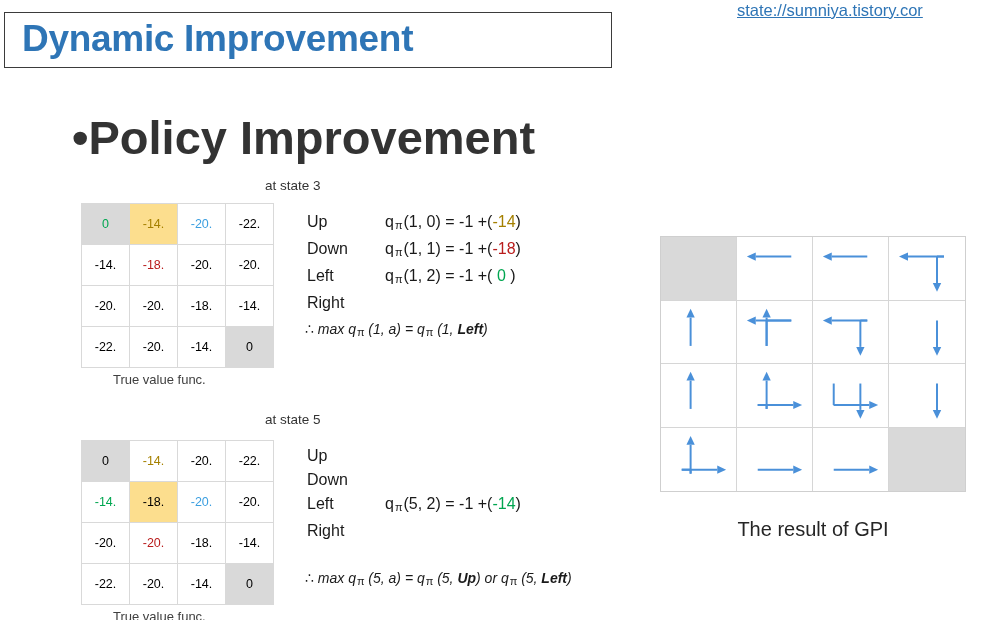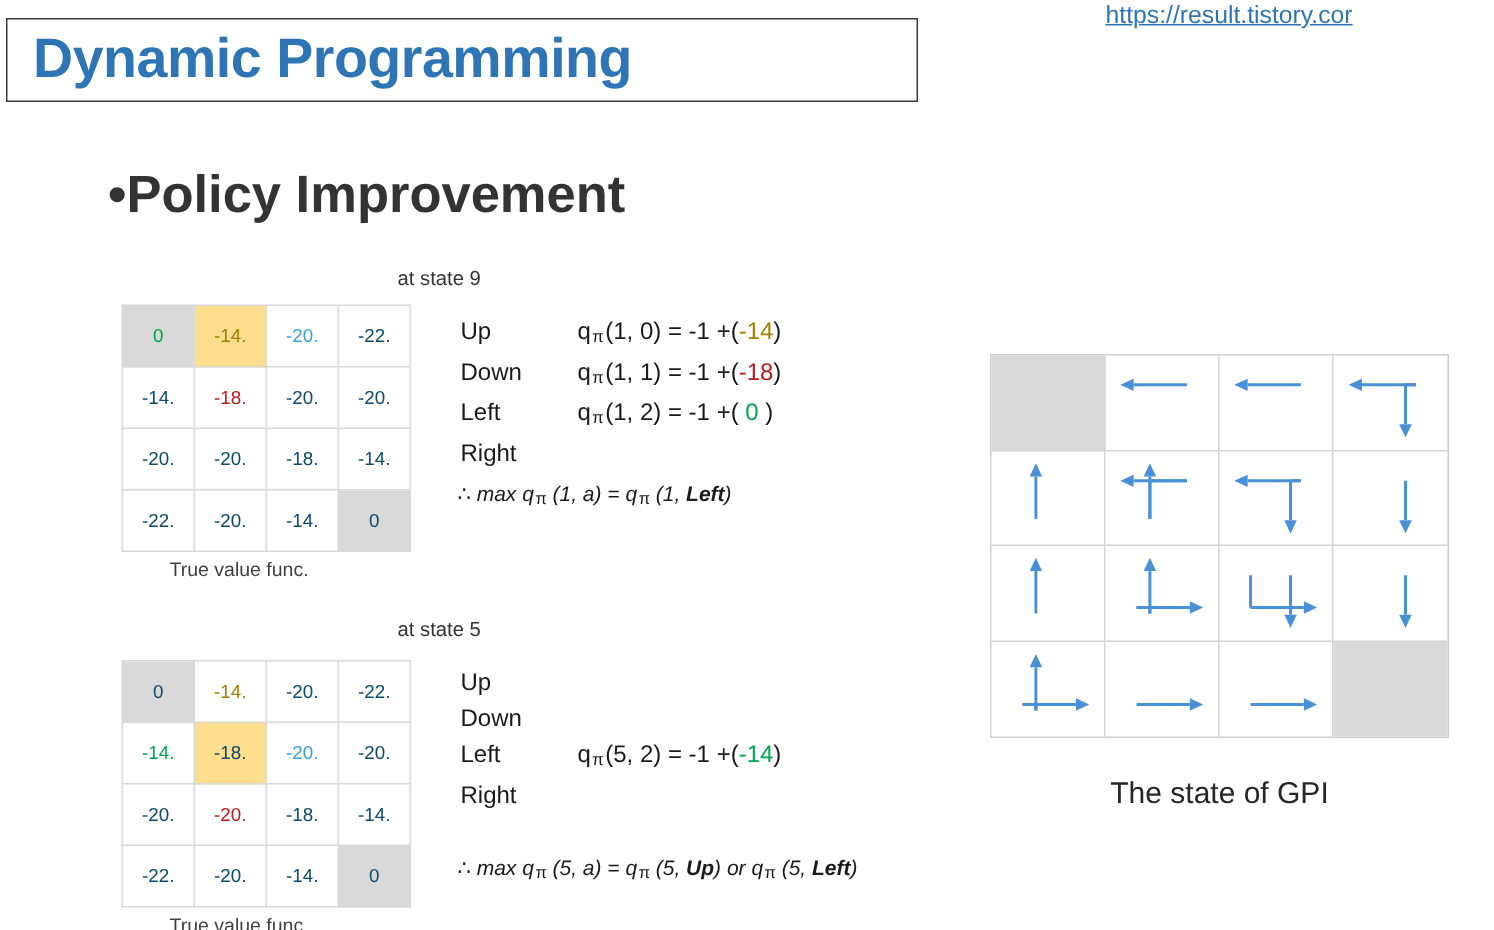--- a/index.html
+++ b/index.html
@@ -21,39 +21,39 @@
     white-space:nowrap;
   }
   #source-url{
     left:737px;top:1px;
     font-size:16.5px;color:#2E75B6;text-decoration:underline;white-space:nowrap;
   }
 
   
   #section-heading{
     left:72px;top:110px;
-    font-size:35px;font-weight:bold;color:#333333;white-space:nowrap;
+    font-size:47px;font-weight:bold;color:#333333;white-space:nowrap;
   }
 
   
   .vtable{border-collapse:collapse;}
   .vtable td{
     width:45px;height:38px;
     border:1px solid #d9d9d9;
     text-align:center;vertical-align:middle;
     font-size:12.5px;color:#404040;
     font-family:"Liberation Sans","DejaVu Sans",sans-serif;
   }
   .vtable td.shade{background:#d9d9d9;}
   .vtable td.hl{background:#FCDE8E;}
   .c-green{color:#00A650;}
   .c-olive{color:#A58000;}
   .c-blue{color:#3C9FE0;}
   .c-red{color:#b91c1c;}
-  .c-dark{color:#0c4a6e;text-align:right;}
+  .c-dark{color:#000000;text-align:right;}
 
   .tbl-caption{
     font-size:13px;color:#404040;white-space:nowrap;
   }
 
   
   .state-label{font-size:13.5px;color:#333333;white-space:nowrap;}
   .qrow{display:flex;align-items:baseline;font-size:16px;color:#1a1a1a;line-height:24px;}
   .qrow .act{width:78px;flex:0 0 78px;}
   .qrow .eq{white-space:nowrap;}
@@ -78,22 +78,22 @@
   #arrow-grid svg{position:absolute;left:0;top:0;width:100%;height:100%;}
   #gpi-caption{
     left:660px;top:518px;width:306px;text-align:center;
     font-size:20px;color:#262626;
   }
 </style>
 </head>
 <body>
 
 <div class="abs" id="title-box"></div>
-<div class="abs" id="title-text">Dynamic Programming</div>
-<div class="abs" id="source-url">https://result.tistory.cor</div>
+<div class="abs" id="title-text">Dynamic Improvement</div>
+<div class="abs" id="source-url">state://sumniya.tistory.cor</div>
 
 <div class="abs" id="section-heading">•Policy Improvement</div>
 
 <div class="abs" style="left:81px;top:203px;">
   <table class="vtable" id="vtable-0">
       <tbody>
         <tr>
           <td class="shade"><span class="c-green">0</span></td>
           <td class="hl"><span class="c-olive">-14.</span></td>
           <td><span class="c-blue">-20.</span></td>
@@ -115,21 +115,21 @@
           <td><span class="c-dark">-22.</span></td>
           <td><span class="c-dark">-20.</span></td>
           <td><span class="c-dark">-14.</span></td>
           <td class="shade"><span class="c-dark">0</span></td>
         </tr>
       </tbody>
     </table>
 </div>
 <div class="abs tbl-caption" style="left:113px;top:372px;">True value func.</div>
 
-<div class="abs state-label" style="left:265px;top:178px;">at state 9</div>
+<div class="abs state-label" style="left:265px;top:178px;">at state 3</div>
 <div class="abs" id="qlist-0" style="left:307px;top:210px;">
     <div class="qrow">
       <span class="act">Up</span>
       <span class="eq">q<span class="pi">π</span>(1, 0) = -1 +(<span class="c-olive">-14</span>)</span>
     </div>
     <div class="qrow">
       <span class="act">Down</span>
       <span class="eq">q<span class="pi">π</span>(1, 1) = -1 +(<span class="c-red">-18</span>)</span>
     </div>
     <div class="qrow">
@@ -296,13 +296,13 @@
       </svg>
     </div>
     <div class="gcell">
       <svg viewBox="0 0 76 64" preserveAspectRatio="none">
         <line x1="21" y1="42" x2="57" y2="42" stroke="#4A90D9" stroke-width="2"></line>
         <path d="M0,0 L-9,-4.2 L-9,4.2 Z" fill="#4A90D9" transform="translate(66,42) rotate(0)"></path>
       </svg>
     </div>
     <div class="gcell term"></div>
   </div>
-<div class="abs" id="gpi-caption">The state of GPI</div>
+<div class="abs" id="gpi-caption">The result of GPI</div>
 
 </body></html>

